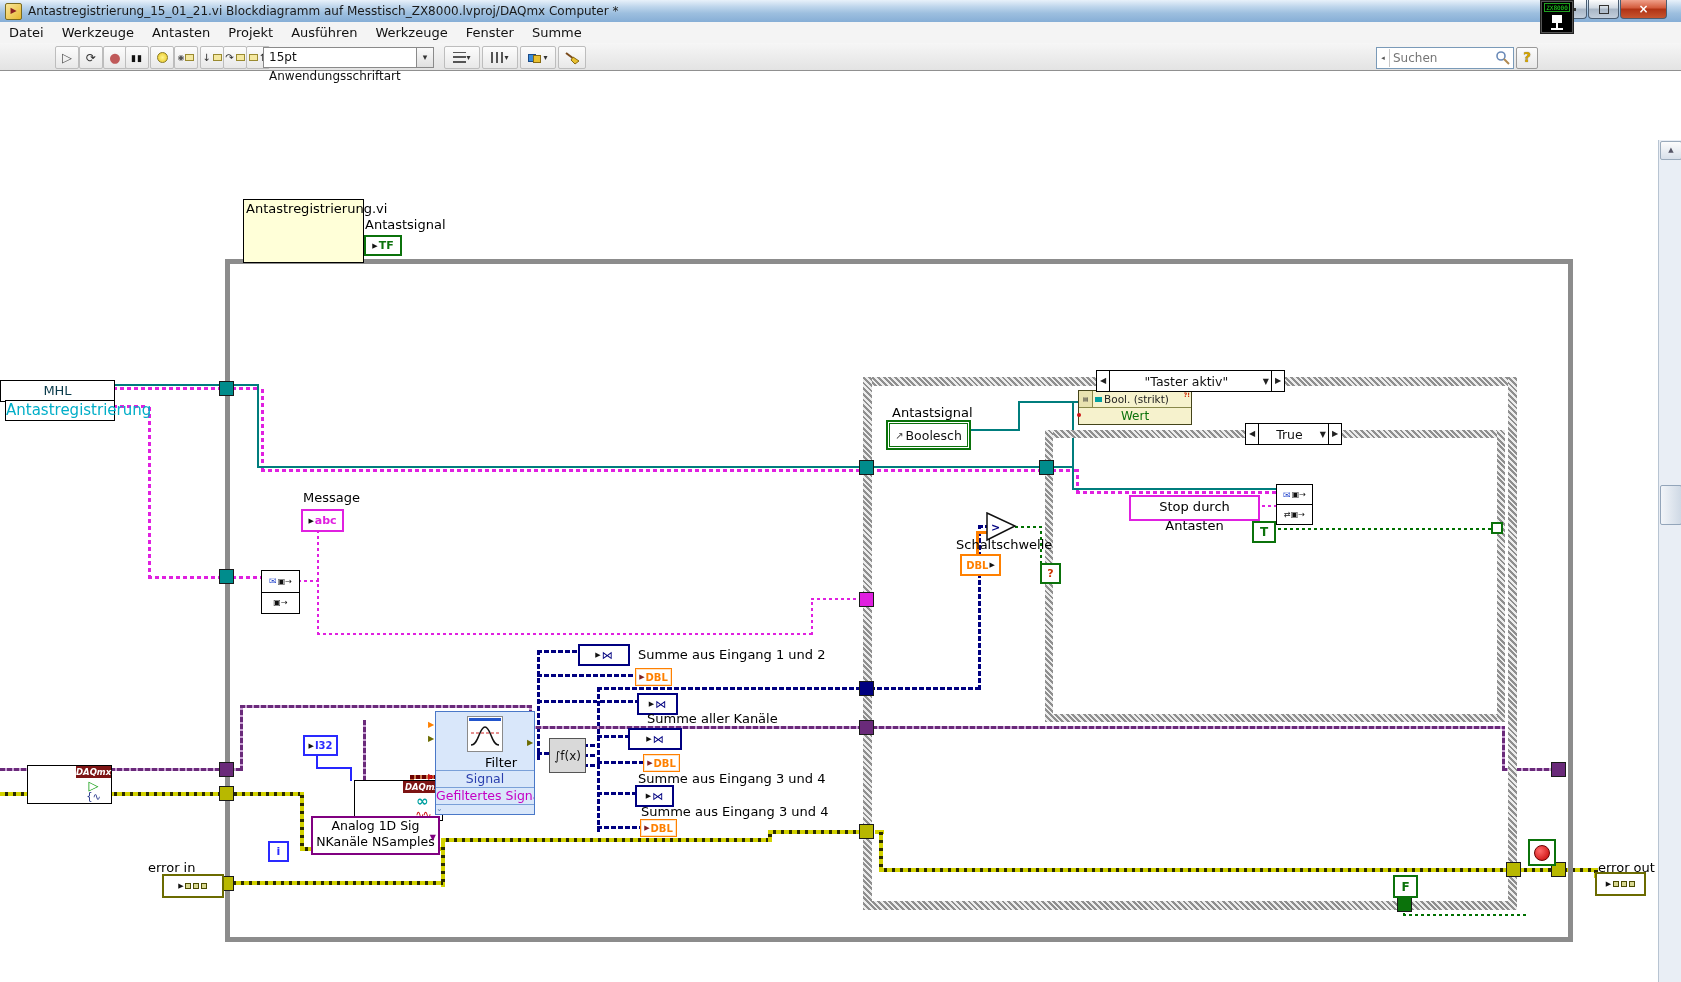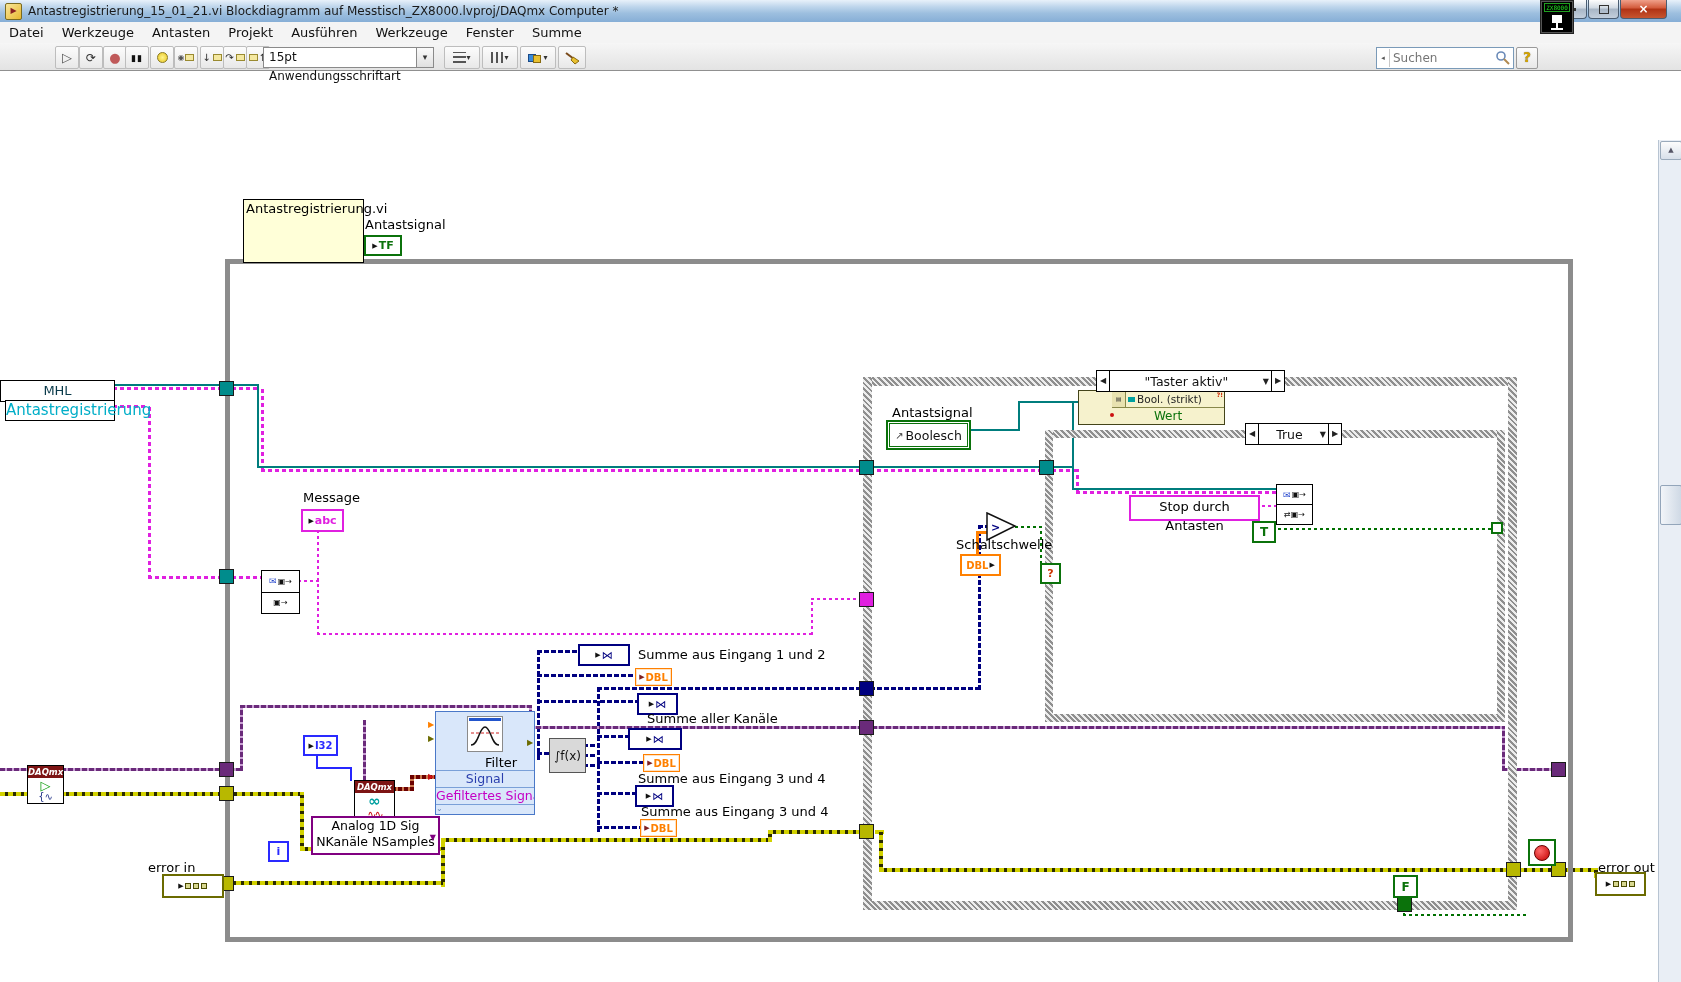--- a/index.html
+++ b/index.html
@@ -102,35 +102,35 @@
   .caselbl{position:absolute;z-index:7;background:#fff;border:1px solid #000;display:flex;align-items:center;height:20px;font-size:12.5px;color:#111;}
   .caselbl .edge{width:12px;text-align:center;font-size:8px;color:#222;align-self:stretch;line-height:20px;}
   .caselbl .edge.l{border-right:1px solid #000;}
   .caselbl .edge.r{border-left:1px solid #000;}
   .caselbl .txt{flex:1;text-align:center;padding:0 4px;}
   .caselbl .dd{font-size:8px;color:#222;padding-right:2px;}
   .qnode{position:absolute;background:#fff;border:1px solid #000;display:flex;flex-direction:column;z-index:6;}
   .qrow{flex:1;display:flex;align-items:center;justify-content:center;gap:1px;font-size:8px;color:#111;}
   .qrow + .qrow{border-top:1px solid #000;}
   .qrow .env{color:#2244cc;font-size:9px;}
-  .daq{position:absolute;background:#fff;border:1px solid #000;z-index:6;display:flex;flex-direction:column;}
+  .daq{position:absolute;background:#fff;border:1px solid #000;z-index:6;display:flex;flex-direction:column;padding-left:48px;}
   .daqhdr{background:#7d1414;color:#fff;font-style:italic;font-weight:bold;font-size:8.5px;text-align:center;height:12px;line-height:12px;}
   .daqbody{flex:1;display:flex;flex-direction:column;align-items:center;justify-content:center;line-height:1;}
   .glasses{color:#00a0a0;font-weight:bold;font-size:15px;}
   .wavered{color:#cc1111;font-size:11px;letter-spacing:-2px;}
   .startarr{color:#0b9b0b;font-size:13px;}
   .bracewave{color:#223388;font-size:10px;}
   .express{position:absolute;background:#d9e7fa;border:1px solid #4a78c8;z-index:6;display:flex;flex-direction:column;}
   .exp-iconrow{flex:1;display:flex;align-items:center;justify-content:center;}
   .exp-row{border-top:1px solid #7aa0d8;text-align:center;font-size:12.5px;height:16px;line-height:15px;position:relative;overflow:hidden;white-space:nowrap;}
   .exp-title{font-size:13px;color:#000;height:15px;border-top:none;margin-left:32px;}
   .exp-sig{color:#2a3fae;}
   .exp-out{color:#c400c4;}
   .exp-chev{height:9px;line-height:7px;font-size:8px;color:#6a8ab8;border-top:1px solid #7aa0d8;}
-  .propnode{position:absolute;background:#f6f2cd;border:1px solid #44441a;z-index:6;display:flex;flex-direction:column;padding-left:33px;}
+  .propnode{position:absolute;background:#f6f2cd;border:1px solid #44441a;z-index:6;display:flex;flex-direction:column;}
   .pn-row{flex:1;display:flex;align-items:center;font-size:10.5px;color:#222;position:relative;}
   .pn-row + .pn-row{border-top:1px solid #88884a;}
   .pn-cell{width:13px;align-self:stretch;border-right:1px solid #88884a;background:#e8e2b0;font-size:6px;color:#333;text-align:center;line-height:15px;}
   .pn-warn{position:absolute;right:1px;top:0;font-size:6px;color:#cc2200;font-weight:bold;}
   .pn-wert{flex:1;text-align:center;color:#0b720b;font-size:12px;}
   .pn-dot{position:absolute;left:-2px;top:5px;width:4px;height:4px;background:#cc1111;border-radius:50%;}
   .refglyph{display:inline-block;width:7px;height:5px;background:#00a0a0;margin:0 2px;}
   .scroll-v{position:absolute;left:1658px;top:70px;width:23px;height:912px;background:#e9eef5;border-left:1px solid #b8c4d2;z-index:15;}
   .scr-btn{position:absolute;left:1px;width:20px;height:17px;background:linear-gradient(#fcfcfc,#d8e0ea);border:1px solid #9aaabb;
     text-align:center;font-size:7px;color:#556;line-height:16px;border-radius:2px;}

